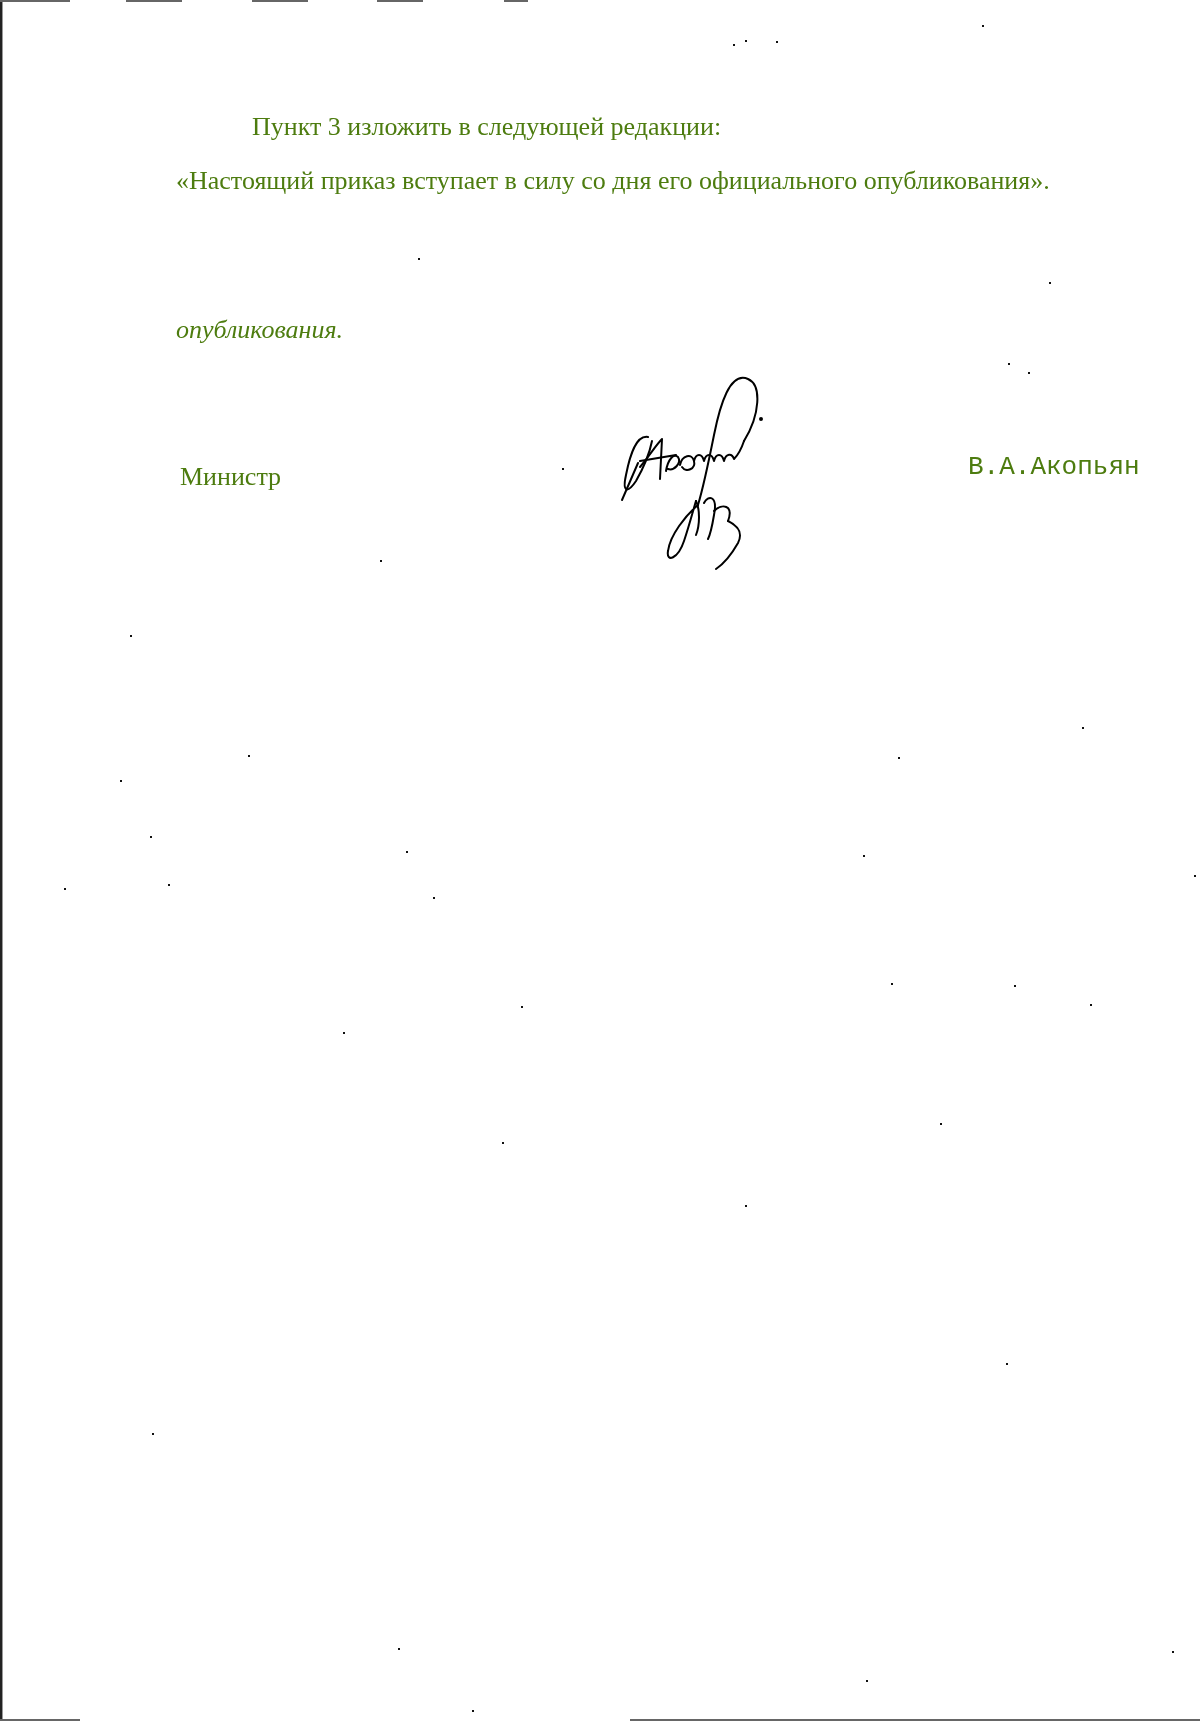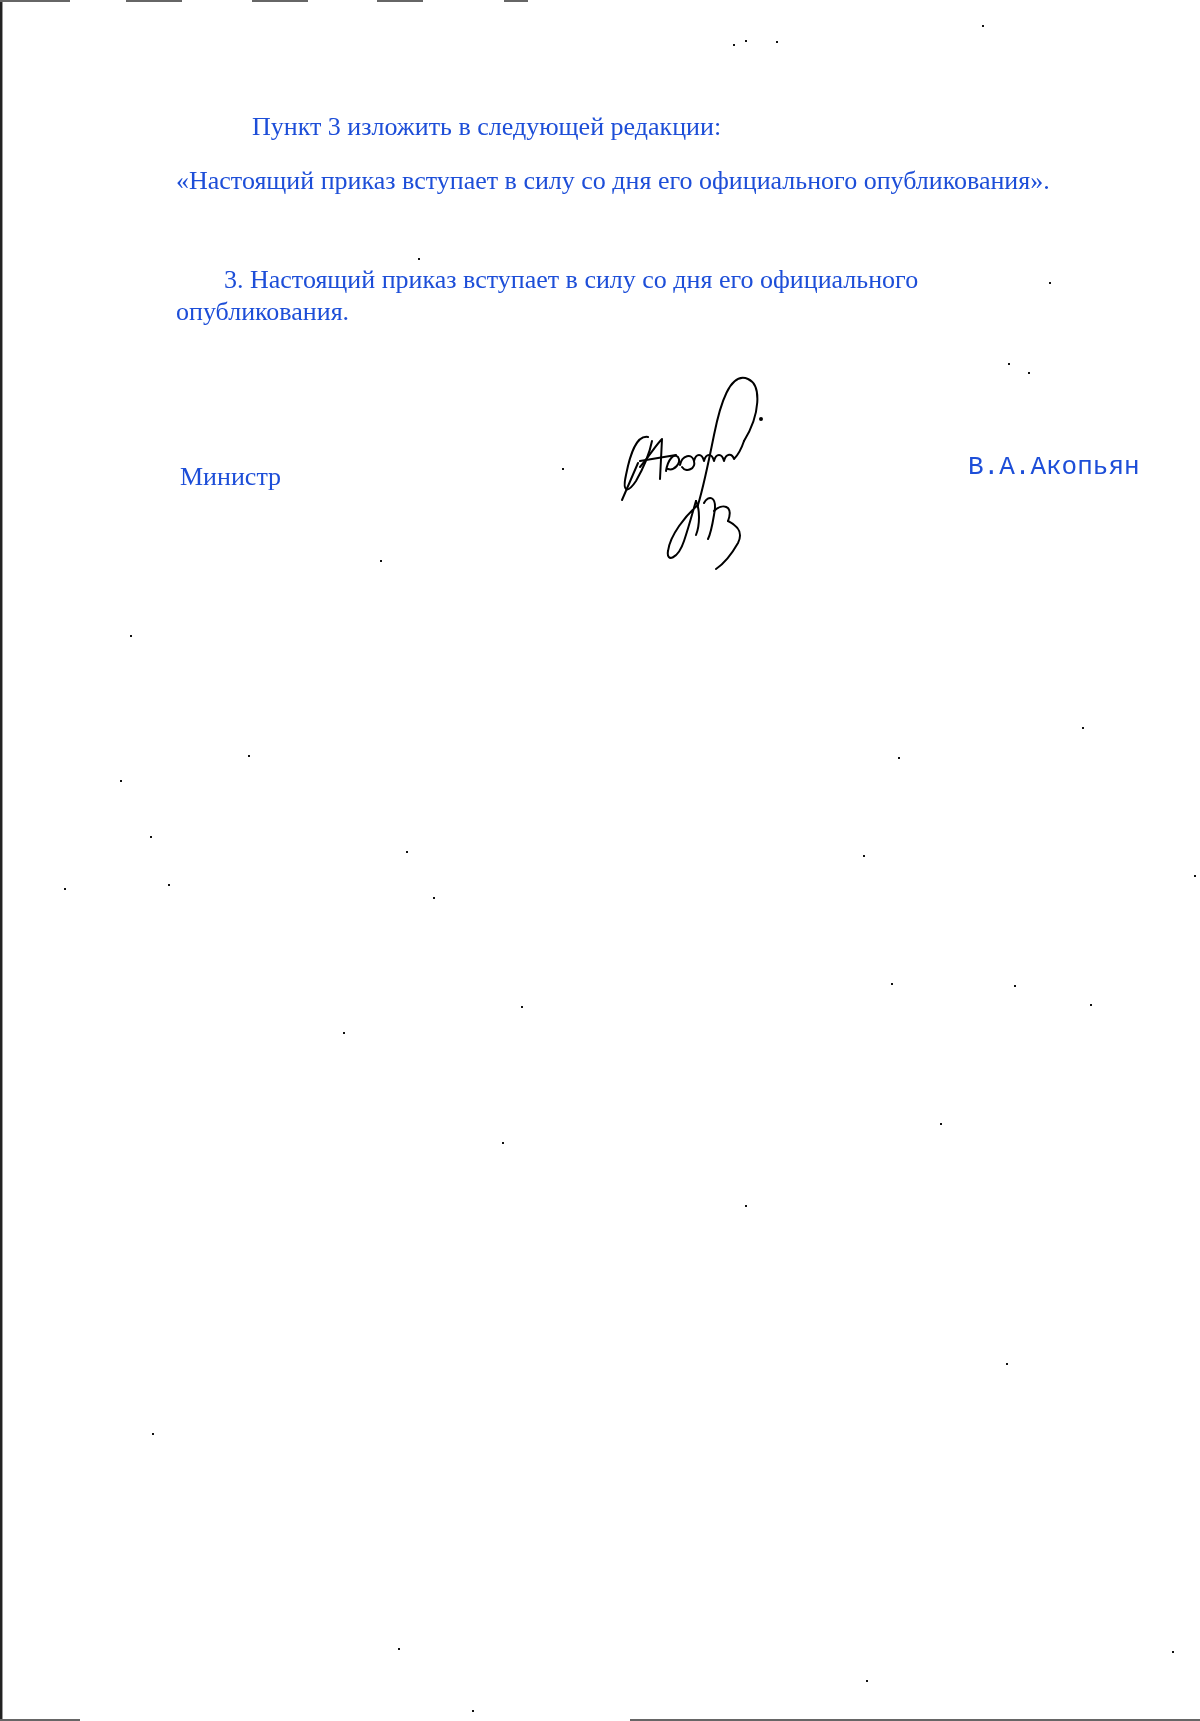--- a/index.html
+++ b/index.html
@@ -2,43 +2,42 @@
 <html><head>
 <meta charset="utf-8">
 <style>
   html, body { margin: 0; padding: 0; background: #ffffff; }
   body { width: 1200px; height: 1721px; position: relative; overflow: hidden; }
   .page { position: absolute; left: 0; top: 0; width: 1200px; height: 1721px; background: #fff; }
   .scan-edge-left { position: absolute; left: 0; top: 0; width: 2px; height: 1721px; background: #222; }
   .scan-edge-left.light { left: 2px; width: 1px; background: #999; }
   .scan-top { position: absolute; top: 0; height: 2px; background: #666; }
   .scan-bottom { position: absolute; bottom: 0; height: 2px; background: #666; }
-  .text { position: absolute; font-family: "Liberation Serif", "DejaVu Serif", serif; font-size: 26px; color: #1d4ed8; white-space: nowrap; letter-spacing: 0; }
+  .text { position: absolute; font-family: "Liberation Serif", "DejaVu Serif", serif; font-size: 26px; color: #4d7c0f; white-space: nowrap; letter-spacing: 0; }
   .speck { position: absolute; width: 2px; height: 2px; background: #111; }
   .signature { position: absolute; left: 610px; top: 375px; width: 180px; height: 195px; }
 </style>
 </head>
 <body>
 
 <div class="page">
 
   <div class="scan-edge-left"></div>
   <div class="scan-edge-left light"></div>
   <div class="scan-top" style="left:0;width:70px;"></div>
   <div class="scan-top" style="left:126px;width:56px;"></div>
   <div class="scan-top" style="left:252px;width:56px;"></div>
   <div class="scan-top" style="left:377px;width:46px;"></div>
   <div class="scan-top" style="left:504px;width:24px;"></div>
   <div class="scan-bottom" style="left:0;width:80px;"></div>
   <div class="scan-bottom" style="left:630px;width:570px;"></div>
 
   <div class="text" style="left:252px;top:112px;">Пункт 3 изложить в следующей редакции:</div>
   <div class="text" style="left:176px;top:166px;">«Настоящий приказ вступает в силу со дня его официального опубликования».</div>
-  <div class="text" style="left:224px;top:265px;">3. Настоящий приказ вступает в силу со дня его официального</div>
-  <div class="text" style="left:176px;top:297px;">опубликования.</div>
+  <div class="text" style="left:176px;top:315px;font-style:italic;">опубликования.</div>
 
   <div class="text" style="left:180px;top:462px;">Министр</div>
   <div class="text" style="left:968px;top:452px;font-family:Liberation Mono, monospace;">В.А.Акопьян</div>
 
   <svg class="signature" viewBox="0 0 180 195" fill="none" stroke="#000" stroke-width="2" stroke-linecap="round" stroke-linejoin="round">
 
     <path d="M38 62 C26 60 20 80 16 100 C12 118 18 118 26 106 C34 92 40 76 42 66"></path>
     <path d="M12 125 L28 88"></path>
 
     <path d="M30 92 C40 80 46 70 52 64 L50 104"></path>

